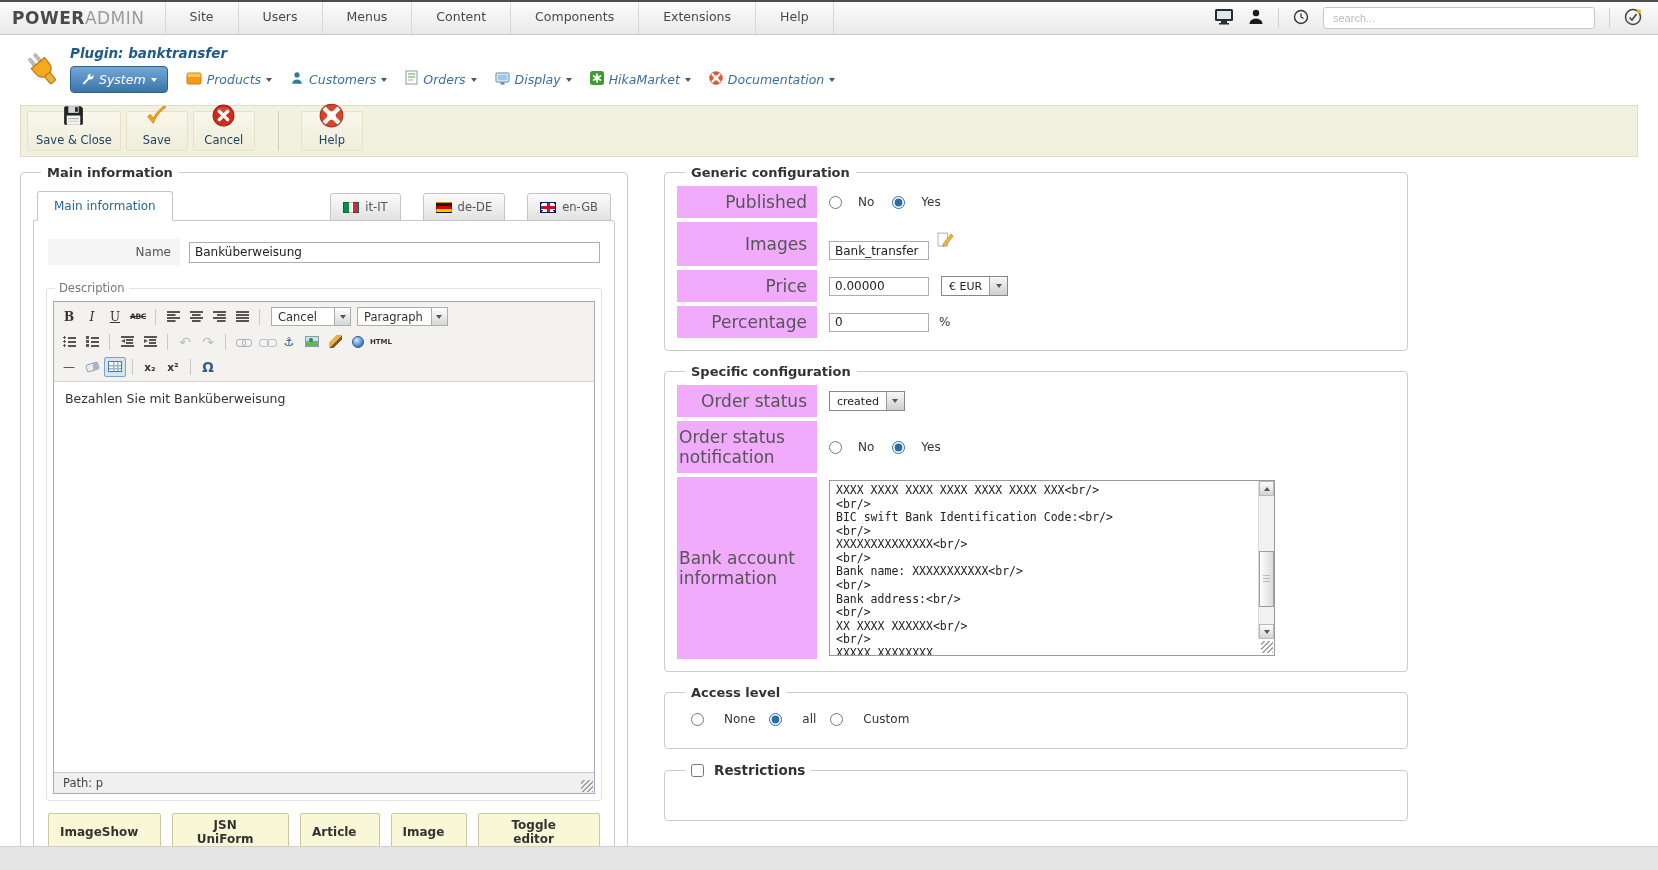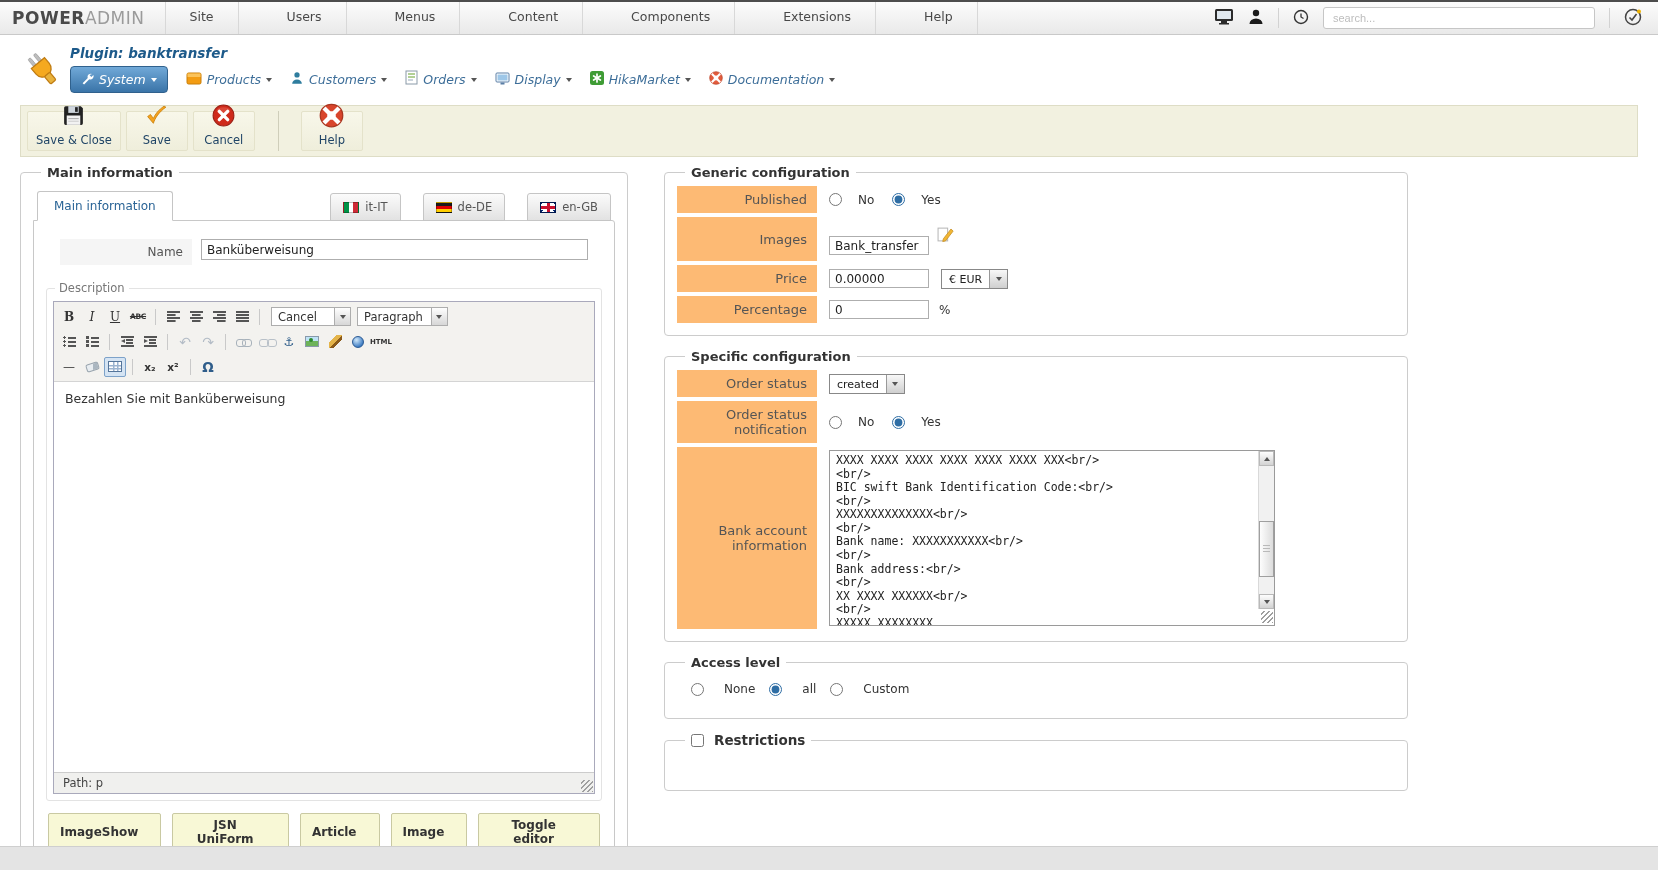--- a/index.html
+++ b/index.html
@@ -5,21 +5,21 @@
   * { box-sizing: border-box; margin: 0; padding: 0; }
   html,body { width:1658px; }
   body { font-family:"DejaVu Sans", sans-serif; background:#fff; }
   .page { position:relative; width:1658px; height:870px; background:#fff; overflow:hidden; border-top:2px solid #4d4d4d; }
 
   
   .topbar { height:33px; display:flex; align-items:center; background:linear-gradient(#fcfcfc,#e9e9e9); border-bottom:1px solid #c9c9c9; }
   .logo { margin-left:12px; font-size:17px; letter-spacing:.5px; white-space:nowrap; }
   .logo-b { font-weight:bold; color:#4a4a4a; }
   .logo-l { color:#9b9b9b; }
-  .topmenu { display:flex; height:100%; margin-left:20px;gap:24px; }
+  .topmenu { display:flex; height:100%; margin-left:20px; }
   .tm-item { padding:0 24px; line-height:30px; font-size:12.5px; color:#484848; border-right:1px solid #d8d8d8; cursor:pointer; }
   .tm-item:first-child { border-left:1px solid #d8d8d8; }
   .top-right { margin-left:auto; display:flex; align-items:center; gap:14px; margin-right:16px; }
   .tsep { width:1px; height:20px; background:#d2d2d2; }
   .search-input { width:272px; height:22px; border:1px solid #c6c6c6; border-radius:3px; padding:0 9px; font-size:11px; color:#666; background:#fff; }
   .search-input::placeholder { color:#bdbdbd; }
   .icon-btn { background:none; border:0; padding:0; cursor:pointer; display:flex; align-items:center; }
 
   
   .ph { display:flex; padding:10px 0 4px 20px; }
@@ -54,21 +54,21 @@
   .tab-lang { display:flex; align-items:center; gap:6px; background:linear-gradient(#fbfbfb,#e2e2e2); color:#555; padding:6px 12px; font-size:11.5px; }
   .flag { width:16px; height:11px; display:inline-block; border:1px solid rgba(0,0,0,.25); }
   .flag-it { background:linear-gradient(to right,#009246 33%,#fff 33% 66%,#ce2b37 66%); }
   .flag-de { background:linear-gradient(to bottom,#1a1a1a 33%,#d00 33% 66%,#ffce00 66%); }
   .flag-gb { background-color:#012169; background-repeat:no-repeat;
     background-image:linear-gradient(#c8102e,#c8102e),linear-gradient(#c8102e,#c8102e),linear-gradient(#fff,#fff),linear-gradient(#fff,#fff),linear-gradient(45deg,transparent 42%,#fff 42% 58%,transparent 58%),linear-gradient(-45deg,transparent 42%,#fff 42% 58%,transparent 58%);
     background-size:100% 3px,3px 100%,100% 6px,6px 100%,100% 100%,100% 100%;
     background-position:center,center,center,center,0 0,0 0; }
 
   .panel { border:1px solid #c8c8c8; background:#fff; padding:18px 10px 12px; border-radius:0 3px 3px 3px; }
-  .name-row { display:flex; margin:0 16px 16px; }
+  .name-row { display:flex; align-items:center; margin:0 4px 16px; }
   .lblcell { width:132px; flex:none; background:#f5f5f5; color:#555; font-size:12px; text-align:right; padding:6px 9px; }
   .txt-input { border:1px solid #aeaeae; height:21px; font:12px "DejaVu Sans",sans-serif; padding:1px 5px; color:#222; background:#fff; }
   .name-input { flex:1; margin-left:9px; }
 
   
   .desc-fs { border:1px solid #e3e3e3; border-radius:3px; padding:6px; margin:0 2px; }
   .desc-fs > legend { font-size:11.5px; color:#777; padding:0 4px; margin-left:2px; }
   .editor { border:1px solid #a9a9bb; }
   .ed-toolbar { background:#f3f2ef; border-bottom:1px solid #d4d4d4; padding:2px 4px; }
   .ed-row { display:flex; align-items:center; height:25px; gap:1px; }
@@ -121,21 +121,21 @@
   .ed-content { height:390px; padding:9px 11px; font-size:12.5px; color:#333; background:#fff; }
   .ed-status { border-top:1px solid #ccc; background:#f0f0ee; height:21px; display:flex; align-items:center; padding:0 9px; font-size:11.5px; color:#444; position:relative; }
   .grip { width:12px; height:12px; background:repeating-linear-gradient(135deg,transparent 0 2px,#9f9f9f 2px 3.5px); cursor:nwse-resize; }
   .ed-status .grip { position:absolute; right:1px; bottom:1px; }
   .footer-btns { display:flex; gap:11px; margin:12px 4px 2px; }
   .fbtn { background:#f8f8d6; border:1px solid #c9c9a2; padding:4px 22px 4px 11px; font-size:12px; font-weight:bold; color:#333; border-radius:2px; cursor:pointer; font-family:inherit; }
 
   
   .right-col fieldset.fs { margin-bottom:13px; }
   .crow { display:flex; margin-bottom:4px; }
-  .clbl { width:140px; flex:none; background:#fdba74; color:#555; font-size:13px; text-align:right; padding:6px 10px 6px 2px; display:flex; align-items:center; justify-content:flex-end; }
+  .clbl { width:140px; flex:none; background:#f0abfc; color:#555; font-size:17px; padding:6px 10px 6px 2px; display:flex; align-items:center; justify-content:flex-end; }
   .cctl { display:flex; align-items:center; padding:3px 0 3px 12px; font-size:12px; color:#333; flex:1; }
   input[type=radio], input[type=checkbox] { width:13px; height:13px; accent-color:#2e6da4; margin:0; cursor:pointer; }
   .rlbl { margin:0 18px 0 16px; }
   .w-sel { display:inline-flex; align-items:stretch; border:1px solid #888; height:20px; background:#fff; cursor:pointer; }
   .w-sel .t { font-size:11px; padding:3px 7px; color:#222; white-space:nowrap; }
   .w-sel .b { width:18px; background:linear-gradient(#f8f8f8,#cfcfcf); border-left:1px solid #999; display:flex; align-items:center; justify-content:center; }
   .pencil-icon { position:relative; top:-9px; margin-left:8px; }
 
   
   .ta-wrap { position:relative; margin-left:12px; }

